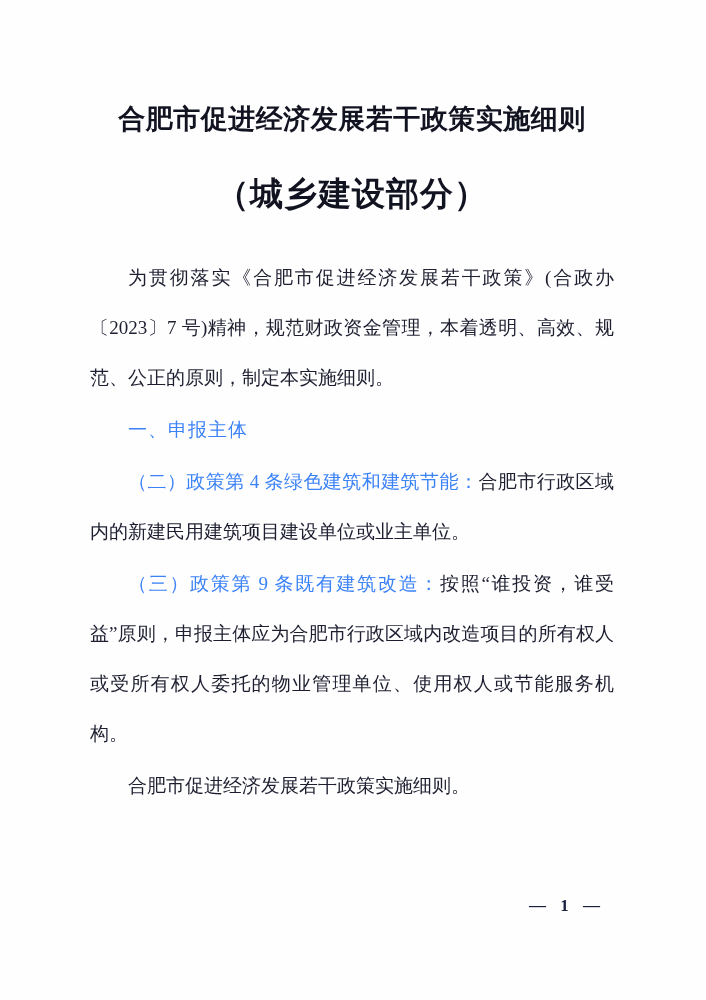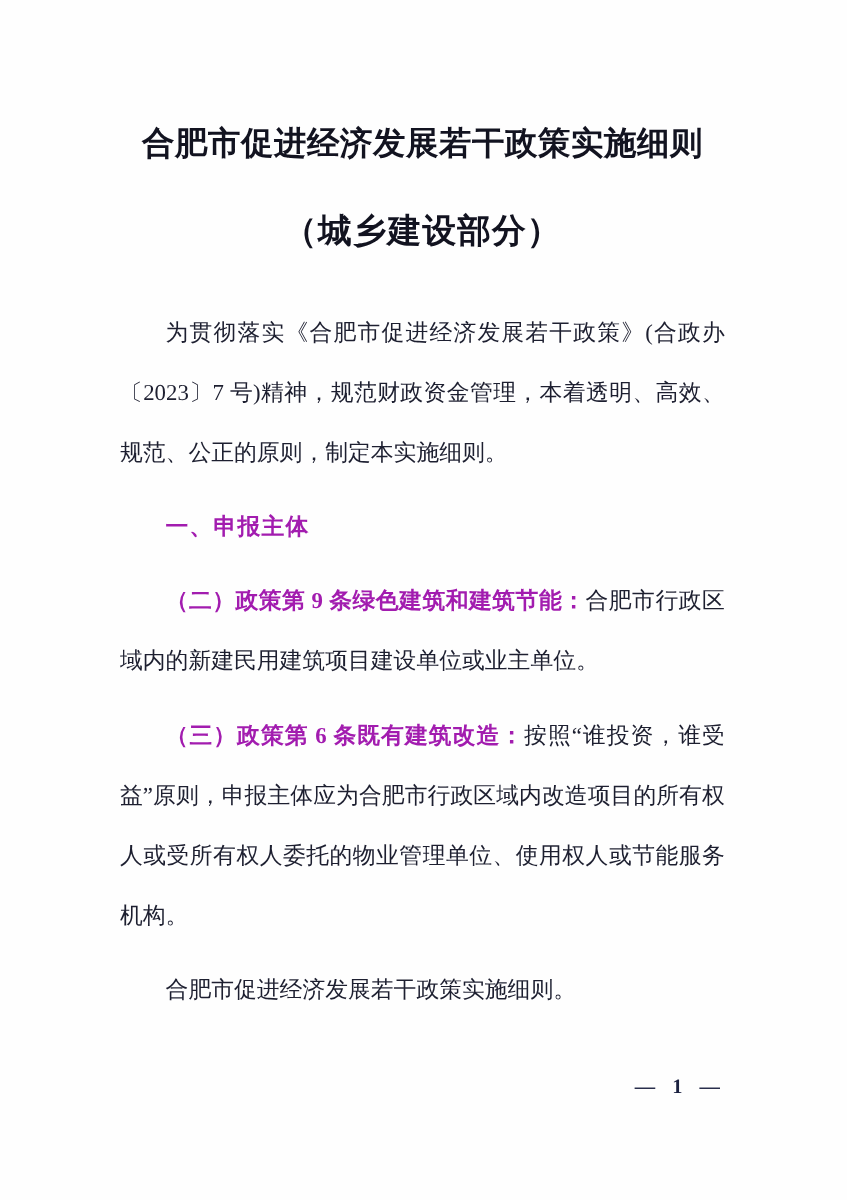--- a/index.html
+++ b/index.html
@@ -28,48 +28,48 @@
     font-size: 27px;
     line-height: 38px;
     font-weight: bold;
     letter-spacing: 0.5px;
     color: #121320;
     font-family: "Liberation Serif", "DejaVu Serif", serif;
   }
   .doc-subtitle {
     margin: 37px 0 0 0;
     text-align: center;
-    font-size: 28px;
+    font-size: 33px;
     line-height: 38px;
     font-weight: bold;
     letter-spacing: 1px;
     color: #121320;
     font-family: "Liberation Serif", "DejaVu Serif", serif;
   }
   .doc-body {
     margin-top: 40px;
     font-size: 19px;
     line-height: 50px;
     text-align: justify;
     color: #1d1f30;
   }
   .doc-body p {
-    margin: 12px;
+    margin: 2px;
     text-indent: 2em;
   }
   .doc-body p.heading {
     font-weight: bold;
     font-family: "Liberation Sans", "DejaVu Sans", sans-serif;
     color: #16171f;
     letter-spacing: 1px;
     text-align: left;
   }
   .doc-body span.bold {
-    font-weight: bold;
-    color: #a21caf;
+    font-weight: normal;
+    color: #3b82f6;
   }
   .doc-body span.regular {
     font-weight: normal;
   }
   .page-footer {
     position: absolute;
     right: 104px;
     bottom: 84px;
     font-size: 17px;
     font-weight: bold;
@@ -81,18 +81,18 @@
 </style>
 </head>
 <body>
 
 <div class="page">
   <h1 class="doc-title">合肥市促进经济发展若干政策实施细则</h1>
   <h2 class="doc-subtitle">（城乡建设部分）</h2>
   <div class="doc-body" id="doc-body">
       <p class="body"><span class="regular">为贯彻落实《合肥市促进经济发展若干政策》(合政办〔2023〕7 号)精神，规范财政资金管理，本着透明、高效、规范、公正的原则，制定本实施细则。</span></p>
       <p class="heading"><span class="bold">一、申报主体</span></p>
-      <p class="body"><span class="bold">（二）政策第 9 条绿色建筑和建筑节能：</span><span class="regular">合肥市行政区域内的新建民用建筑项目建设单位或业主单位。</span></p>
-      <p class="body"><span class="bold">（三）政策第 6 条既有建筑改造：</span><span class="regular">按照“谁投资，谁受益”原则，申报主体应为合肥市行政区域内改造项目的所有权人或受所有权人委托的物业管理单位、使用权人或节能服务机构。</span></p>
+      <p class="body"><span class="bold">（二）政策第 4 条绿色建筑和建筑节能：</span><span class="regular">合肥市行政区域内的新建民用建筑项目建设单位或业主单位。</span></p>
+      <p class="body"><span class="bold">（三）政策第 9 条既有建筑改造：</span><span class="regular">按照“谁投资，谁受益”原则，申报主体应为合肥市行政区域内改造项目的所有权人或受所有权人委托的物业管理单位、使用权人或节能服务机构。</span></p>
       <p class="body"><span class="regular">合肥市促进经济发展若干政策实施细则。</span></p>
     </div>
   <div class="page-footer">— 1 —</div>
 </div>
 
 </body></html>

